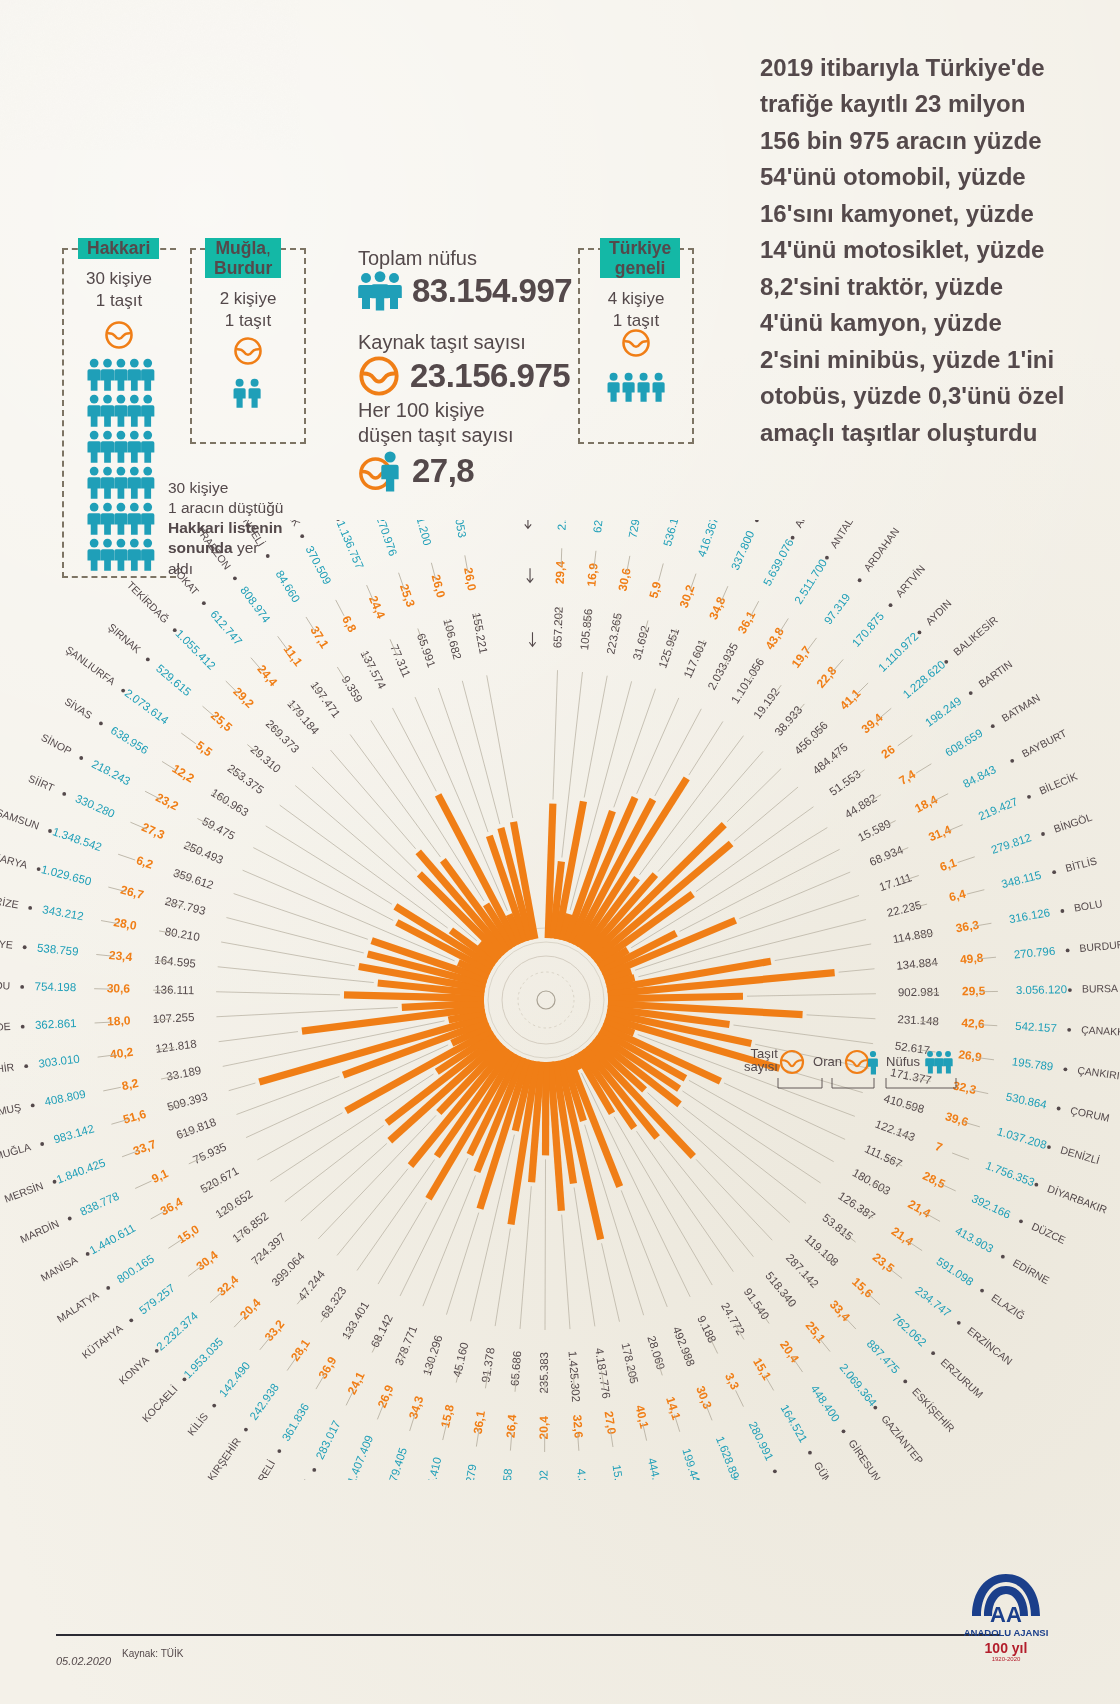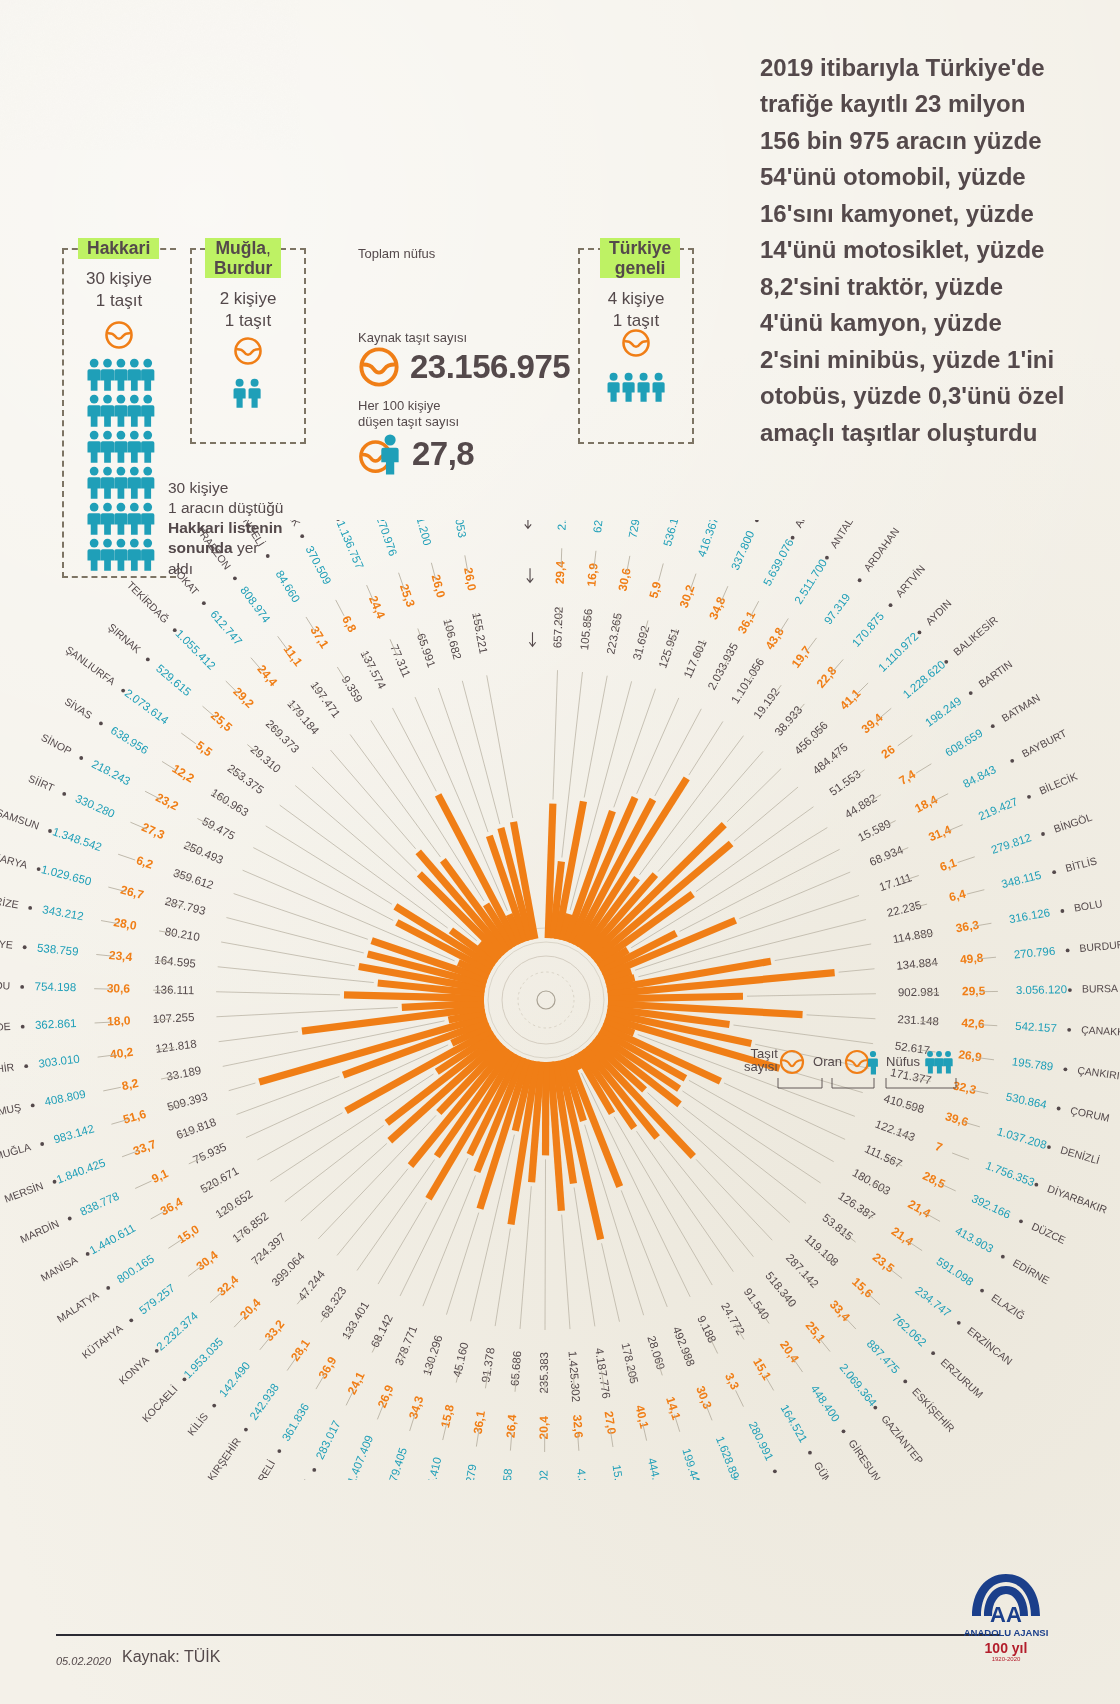--- a/index.html
+++ b/index.html
@@ -29,51 +29,51 @@
     color:#54494b; letter-spacing:-1px;
   }
   .intro {
     position:absolute; left:760px; top:50px; width:305px;
     font-size:24px; line-height:1.52; font-weight:600; color:#54494b;
   }
 
   
   .dashbox { position:absolute; border:2px dashed #7d7464; }
   .boxtitle {
-    position:absolute; background:#bef264; padding:0 9px;
+    position:absolute; background:#14b8a6; padding:0 9px;
     font-size:17.5px; font-weight:700; color:#54494b;
     white-space:nowrap; text-align:center;
   }
   .boxtitle .light { font-weight:400; }
   .statline {
     font-size:17px; line-height:1.28; color:#54494b; text-align:center; font-weight:400;
   }
 
   
-  .sumlabel { font-size:13px; color:#54494b; line-height:1.25; }
+  .sumlabel { font-size:20px; color:#54494b; line-height:1.25; }
   .sumnum { font-size:33px; font-weight:700; color:#54494b; letter-spacing:-.5px; }
   .sumrow { display:flex; align-items:center; gap:10px; }
 
   .note {
     position:absolute; left:168px; top:478px; width:170px;
     font-size:15.5px; line-height:1.3; color:#54494b;
   }
   .note b { font-weight:700; }
 
   
   #chart { position:absolute; left:0; top:520px; width:1120px; height:960px; }
 
   
   #legend { position:absolute; left:742px; top:1042px; width:250px; height:60px; }
   .lg-txt { font-size:13px; fill:#54494b; font-family:"Liberation Sans",sans-serif; }
 
   
   .frule { position:absolute; left:56px; top:1634px; width:944px; height:2px; background:#2b2b33; }
   .fdate { position:absolute; left:56px; top:1655px; font-size:11px; color:#54494b;font-style:italic; }
-  .fsrc  { position:absolute; left:122px; top:1648px; font-size:16px; color:#54494b; }
+  .fsrc  { position:absolute; left:122px; top:1648px; font-size:10px; color:#54494b; }
   #logo { position:absolute; left:958px; top:1570px; width:96px; height:92px; }
 </style>
 </head>
 <body>
 
 <div id="page"></div>
 <svg id="grain">
     <filter id="gr">
       <feTurbulence type="fractalNoise" baseFrequency="0.85" numOctaves="4"></feTurbulence>
       <feColorMatrix type="saturate" values="0"></feColorMatrix>
@@ -272,20 +272,33 @@
       <path d="M1.2 11h9.6a1.7 1.7 0 011.7 1.7V22H9.3v10H2.7V22H-0.5v-9.3A1.7 1.7 0 011.2 11z"></path>
     </g>
     <g transform="translate(47,0) scale(0.93)" fill="#1F9FB8">
       <circle cx="6" cy="5" r="4.3"></circle>
       <path d="M1.2 11h9.6a1.7 1.7 0 011.7 1.7V22H9.3v10H2.7V22H-0.5v-9.3A1.7 1.7 0 011.2 11z"></path>
     </g>
   </svg>
 
 <div style="position:absolute;left:358px;top:246px;">
   <div class="sumlabel">Toplam nüfus</div>
+  <div class="sumrow">
+    <svg width="44" height="40" viewBox="0 0 44 40">
+      <g fill="#1F9FB8">
+        <circle cx="8" cy="7" r="5"></circle>
+          <path d="M2.2 14h11.6a2 2 0 012 2v11H12v11H4V27H.2V16a2 2 0 012-2z"></path>
+        <circle cx="22" cy="5.6" r="5.4"></circle>
+          <path d="M15.6 13.2h12.8a2.1 2.1 0 012.1 2.1v12h-4.3v12.1h-8.4V27.3h-4.3v-12a2.1 2.1 0 012.1-2.1z"></path>
+        <circle cx="36" cy="7" r="5"></circle>
+          <path d="M30.2 14h11.6a2 2 0 012 2v11H40v11h-8V27h-3.8V16a2 2 0 012-2z"></path>
+      </g>
+    </svg>
+    <span class="sumnum">83.154.997</span>
+  </div>
 </div>
 
 <div style="position:absolute;left:358px;top:330px;">
   <div class="sumlabel">Kaynak taşıt sayısı</div>
   <div class="sumrow">
     <svg width="42" height="42" viewBox="0 0 30 30">
       <circle cx="15" cy="15" r="12.6" fill="none" stroke="#F07E16" stroke-width="2.8"></circle>
       <path d="M4 13.2 Q8.8 13.2 10.9 16.1 Q13 19 15 19 Q17 19 19.1 16.1 Q21.2 13.2 26 13.2" fill="none" stroke="#F07E16" stroke-width="2.8" stroke-linecap="round"></path>
     </svg>
     <span class="sumnum">23.156.975</span>

